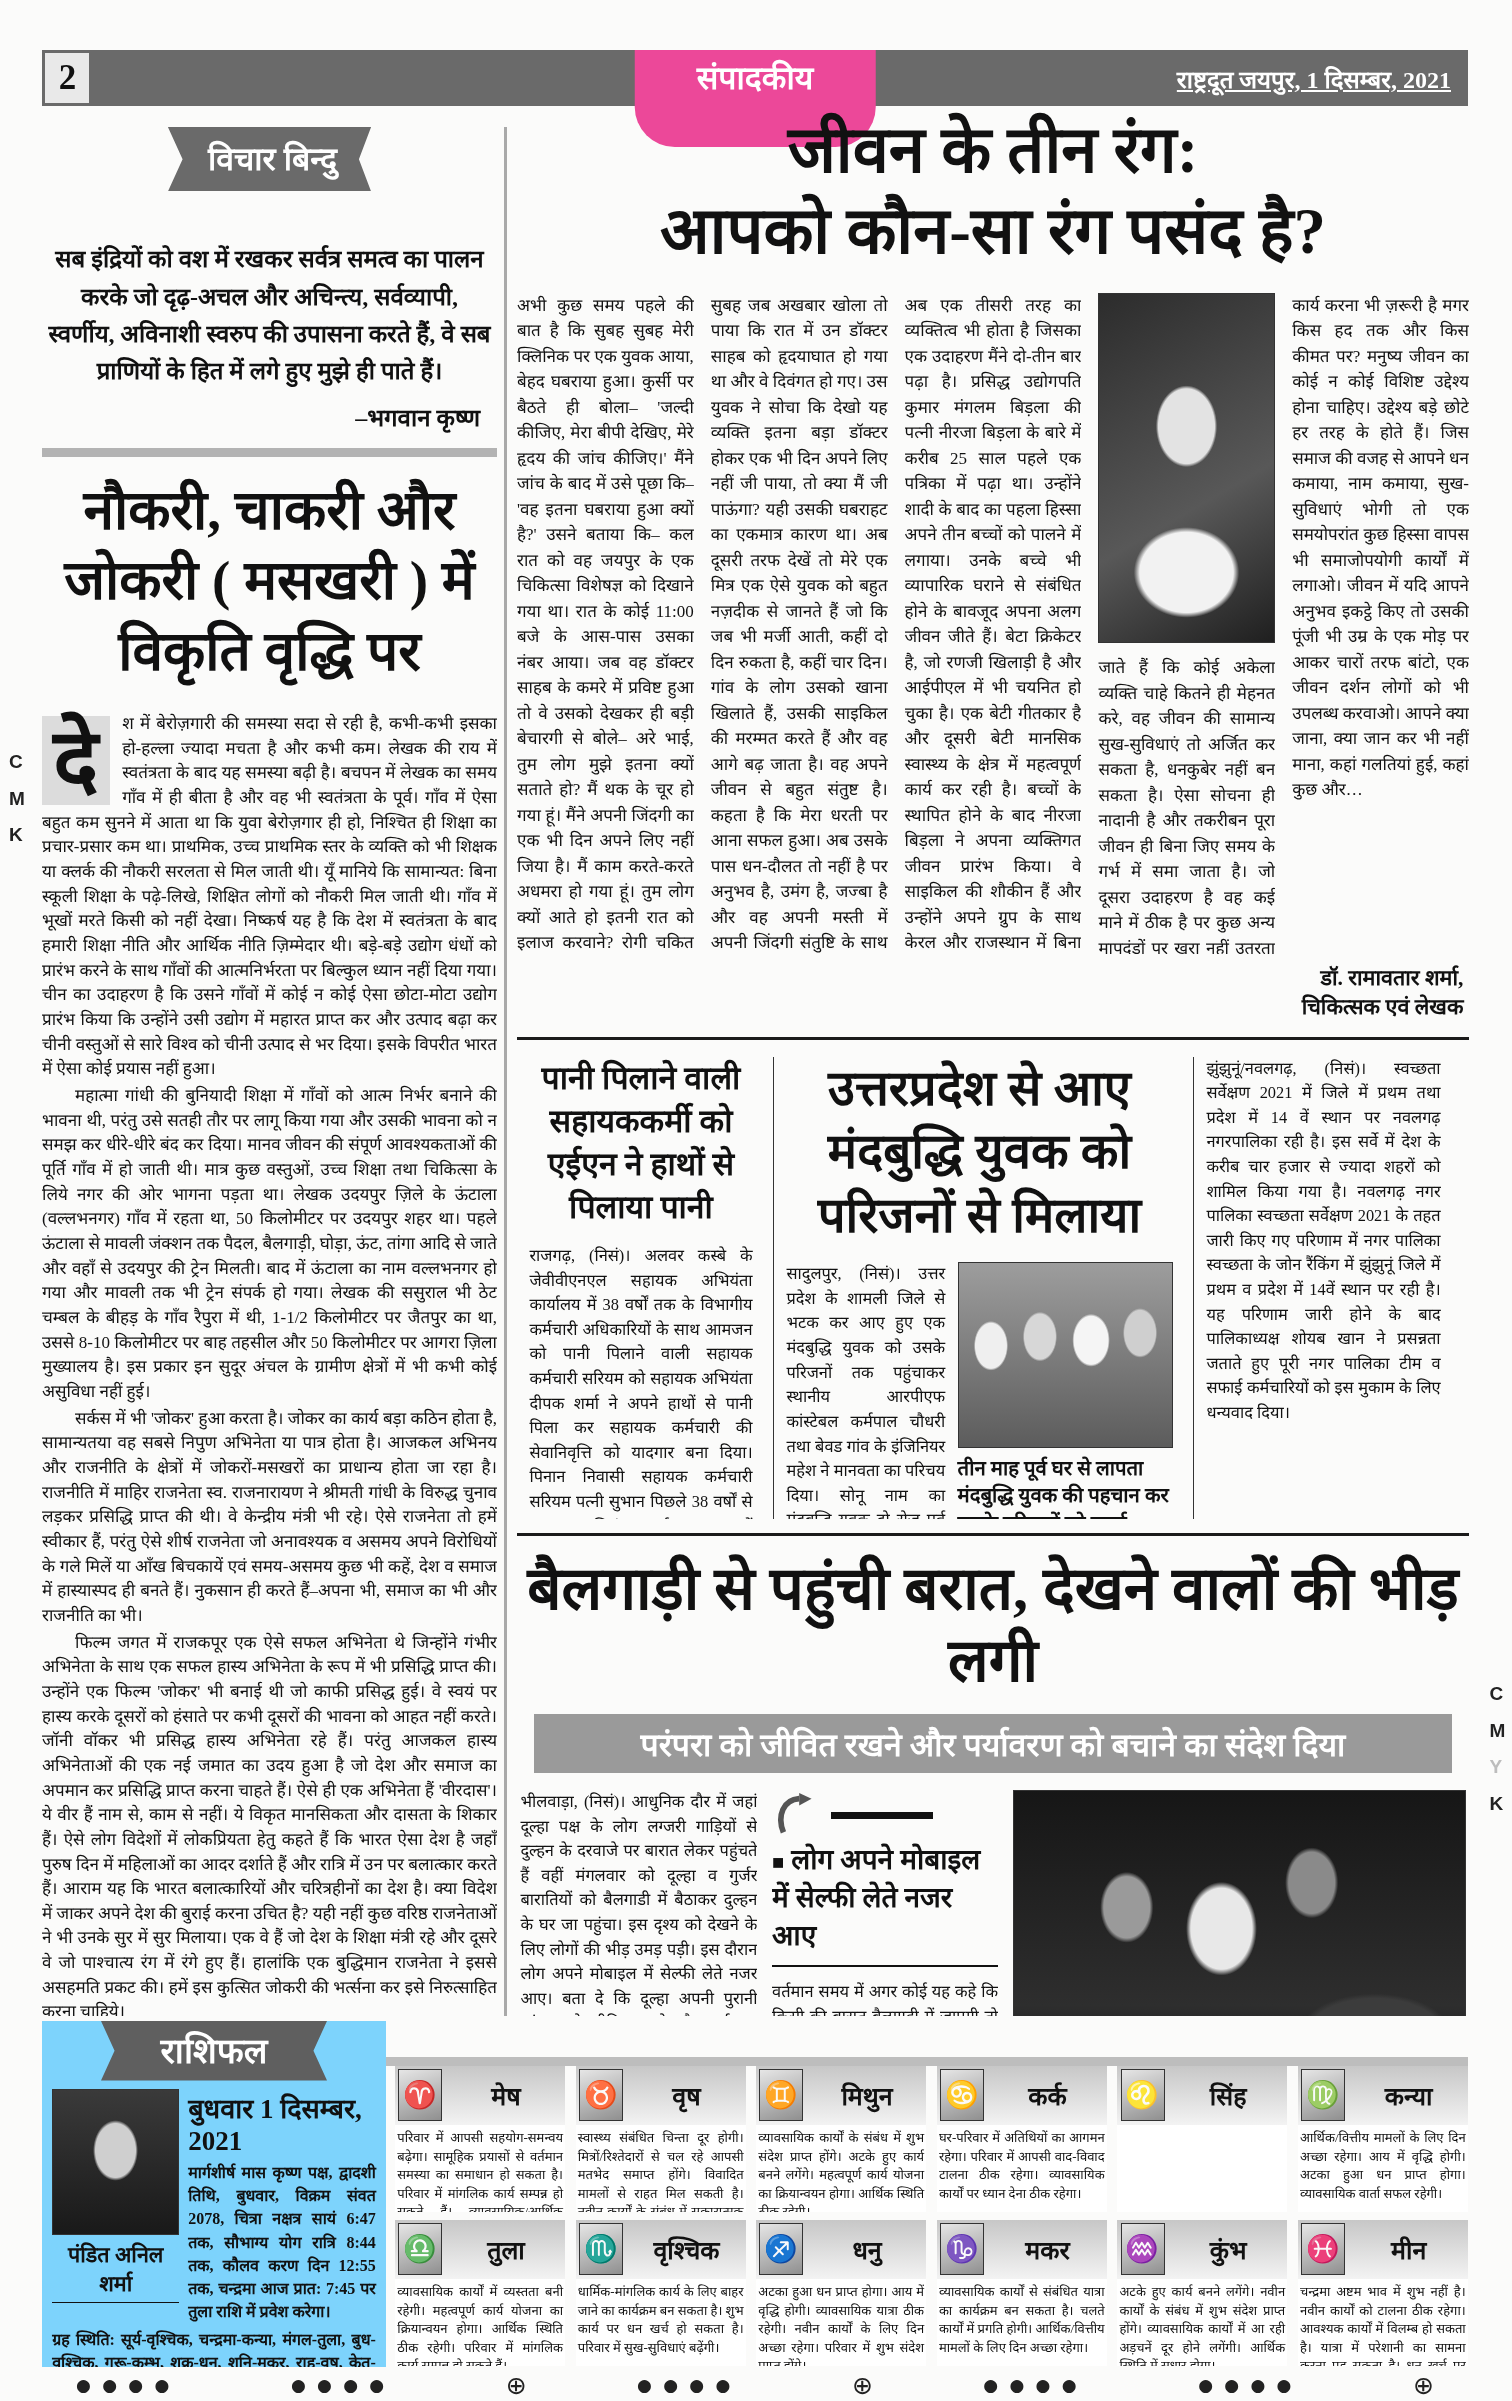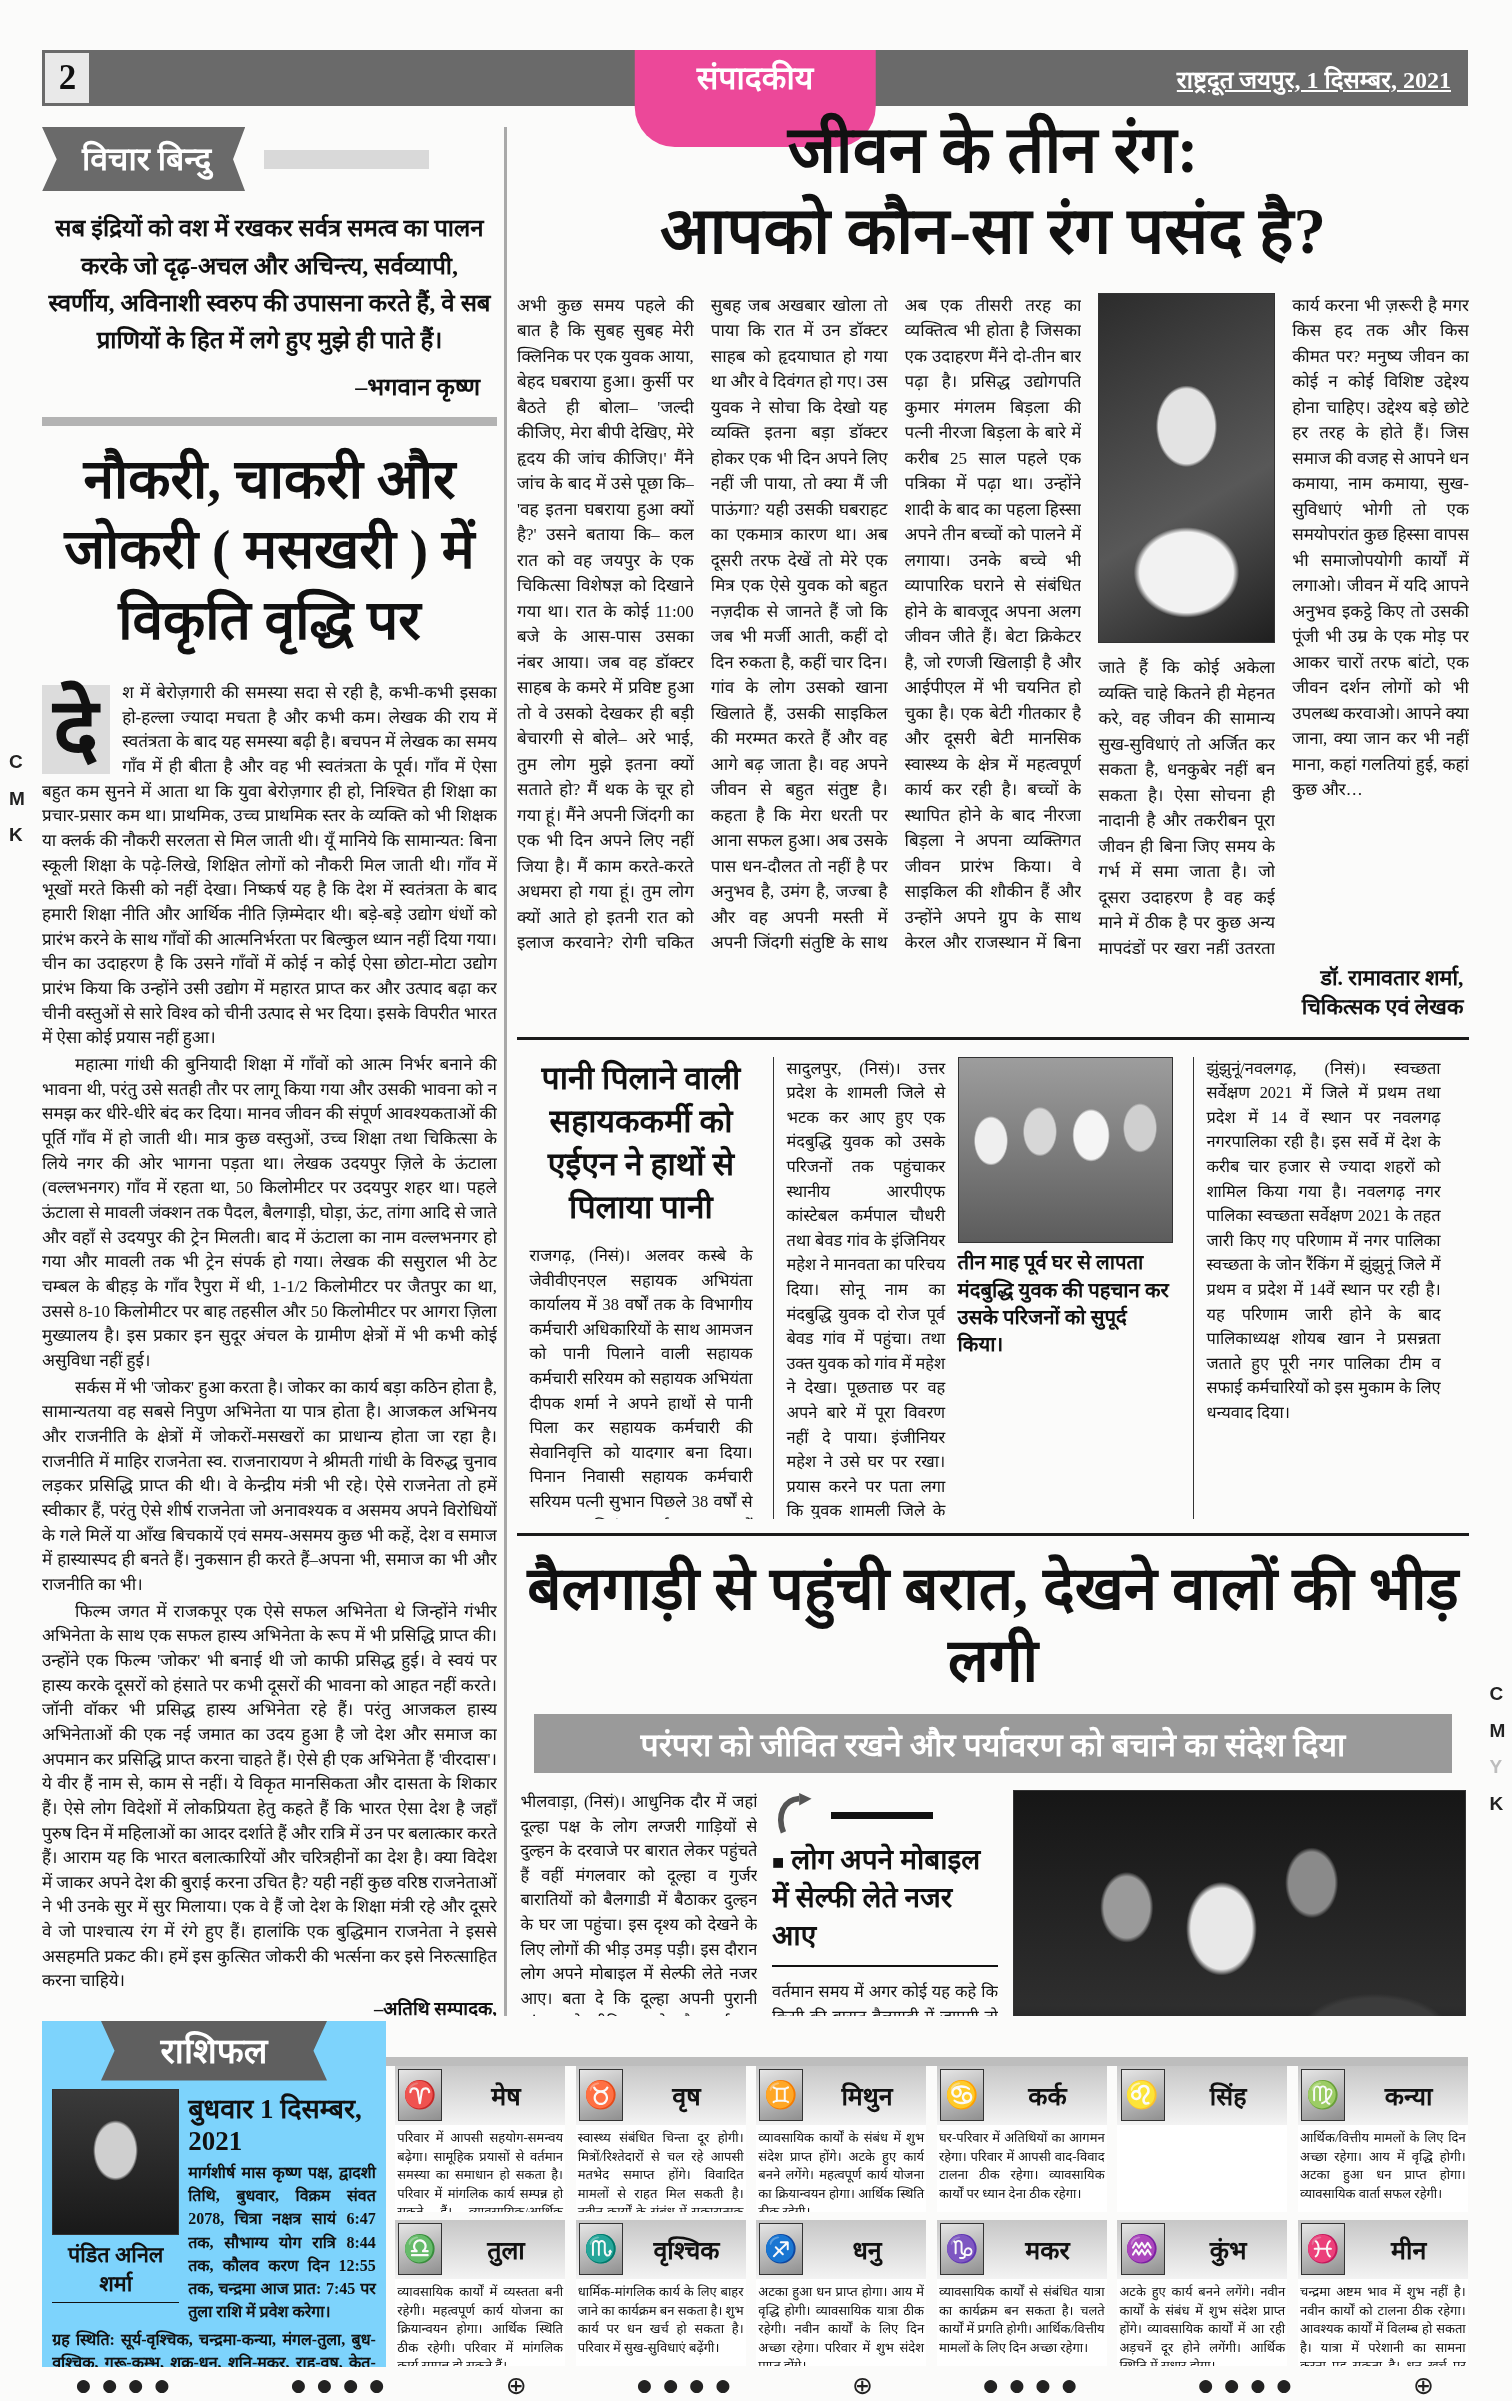--- a/index.html
+++ b/index.html
@@ -23,21 +23,21 @@
              color:#111; font-size:35px; font-weight:bold; display:flex; align-items:center; justify-content:center; }
   .section-tab { position:absolute; left:50%; transform:translateX(-50%); top:0; height:97px;
                  padding:0 62px; background:#ec4899; border-radius:0 0 40px 40px;
                  display:flex; align-items:flex-start; justify-content:center; }
   .section-tab span { line-height:56px; font-size:32px; font-weight:bold; }
   .edition { position:absolute; right:17px; top:0; height:56px; display:flex; align-items:center;
              font-size:24px; font-weight:bold; text-decoration:underline; }
   
   .left-col { position:absolute; top:127px; left:42px; width:455px; height:1889px; overflow:hidden; }
   .vrule { position:absolute; top:127px; left:504px; width:2.8px; height:1889px; background:#a9a9a9; }
-  .ribbon-row { display:flex; align-items:center; gap:19px; margin-bottom:19px; }
+  .ribbon-row { display:flex; align-items:center; gap:31px; margin-bottom:19px;flex-direction:column; }
   .ribbon { background:#6a6a6a; color:#fff; font-size:32px; font-weight:bold;
             padding:9px 34px 12.4px 40px;
             clip-path:polygon(0 0,100% 0,94% 50%,100% 100%,0 100%,14.7px 50%); }
   .ribbon-tail { flex:1; height:19px; background:#d9d9d9; margin-right:68px; }
   .quote { font-size:24px; line-height:1.55; font-weight:bold; text-align:center; padding:0 4.5px; }
   .quote-author { font-size:24px; font-weight:bold; text-align:right; margin:10.2px 17px 14.7px 0; }
   .thick-rule { height:9px; background:#b3b3b3; margin:5.6px 0 19px 0; }
   .naukri-headline { font-size:55px; line-height:1.28; font-weight:bold; text-align:center; margin-bottom:25px; }
   .naukri-body { font-size:17px; line-height:1.45; text-align:justify; }
   .naukri-body p { text-indent:33px; margin-bottom:2.3px; }
@@ -198,20 +198,21 @@
     </section>
 
     <div class="hrule"></div>
 
     <section class="band2">
       <article class="pani">
         <h2>पानी पिलाने वाली सहायककर्मी को एईएन ने हाथों से पिलाया पानी</h2>
         <p class="body-sm">राजगढ़, (निसं)। अलवर कस्बे के जेवीवीएनएल सहायक अभियंता कार्यालय में 38 वर्षों तक के विभागीय कर्मचारी अधिकारियों के साथ आमजन को पानी पिलाने वाली सहायक कर्मचारी सरियम को सहायक अभियंता दीपक शर्मा ने अपने हाथों से पानी पिला कर सहायक कर्मचारी की सेवानिवृत्ति को यादगार बना दिया। पिनान निवासी सहायक कर्मचारी सरियम पत्नी सुभान पिछले 38 वर्षों से सहायक अभियंता कार्यालय राजगढ़ में कार्यरत रही। इस दौरान अधिकारी एवं आमजन को पानी पिलाने के कार्य में सेवा भाव को ऊंचाई प्रदान करने में महिला ने कसर नहीं छोड़ी। इधर 30 नवंबर को उनकी सेवानिवृत्ति पर सेवा भाव से किए गए कार्यों की सभी ने सराहना की वहीं सहायक अभियंता दीपक कुमार ने अपने हाथों से पानी पिला कर गाड़ी में बिठा सम्मान पूर्वक विदाई दी।</p>
       </article>
       <article class="yuvak">
+        <h2>उत्तरप्रदेश से आए मंदबुद्धि युवक को परिजनों से मिलाया</h2>
         <div class="yuvak-top">
           <p class="body-sm">सादुलपुर, (निसं)। उत्तर प्रदेश के शामली जिले से भटक कर आए हुए एक मंदबुद्धि युवक को उसके परिजनों तक पहुंचाकर स्थानीय आरपीएफ कांस्टेबल कर्मपाल चौधरी तथा बेवड गांव के इंजिनियर महेश ने मानवता का परिचय दिया। सोनू नाम का मंदबुद्धि युवक दो रोज पूर्व बेवड गांव में पहुंचा। तथा उक्त युवक को गांव में महेश ने देखा। पूछताछ पर वह अपने बारे में पूरा विवरण नहीं दे पाया। इंजीनियर महेश ने उसे घर पर रखा। प्रयास करने पर पता लगा कि युवक शामली जिले के गागोर गांव निवासी है तथा अपने पिता का नाम शौकीन बताने के अलावा कुछ और नहीं बता पाया। जानकारी मिलने के बाद महेश ने सादुलपुर रेलवे पुलिस बल के सिपाही कर्मपाल चौधरी को इस बारे में जानकारी दी।</p>
           <figure>
             <div class="photo group"></div>
             <figcaption class="caption">तीन माह पूर्व घर से लापता मंदबुद्धि युवक की पहचान कर उसके परिजनों को सुपूर्द किया।</figcaption>
           </figure>
         </div>
 
       </article>
       <article class="swachhta">

